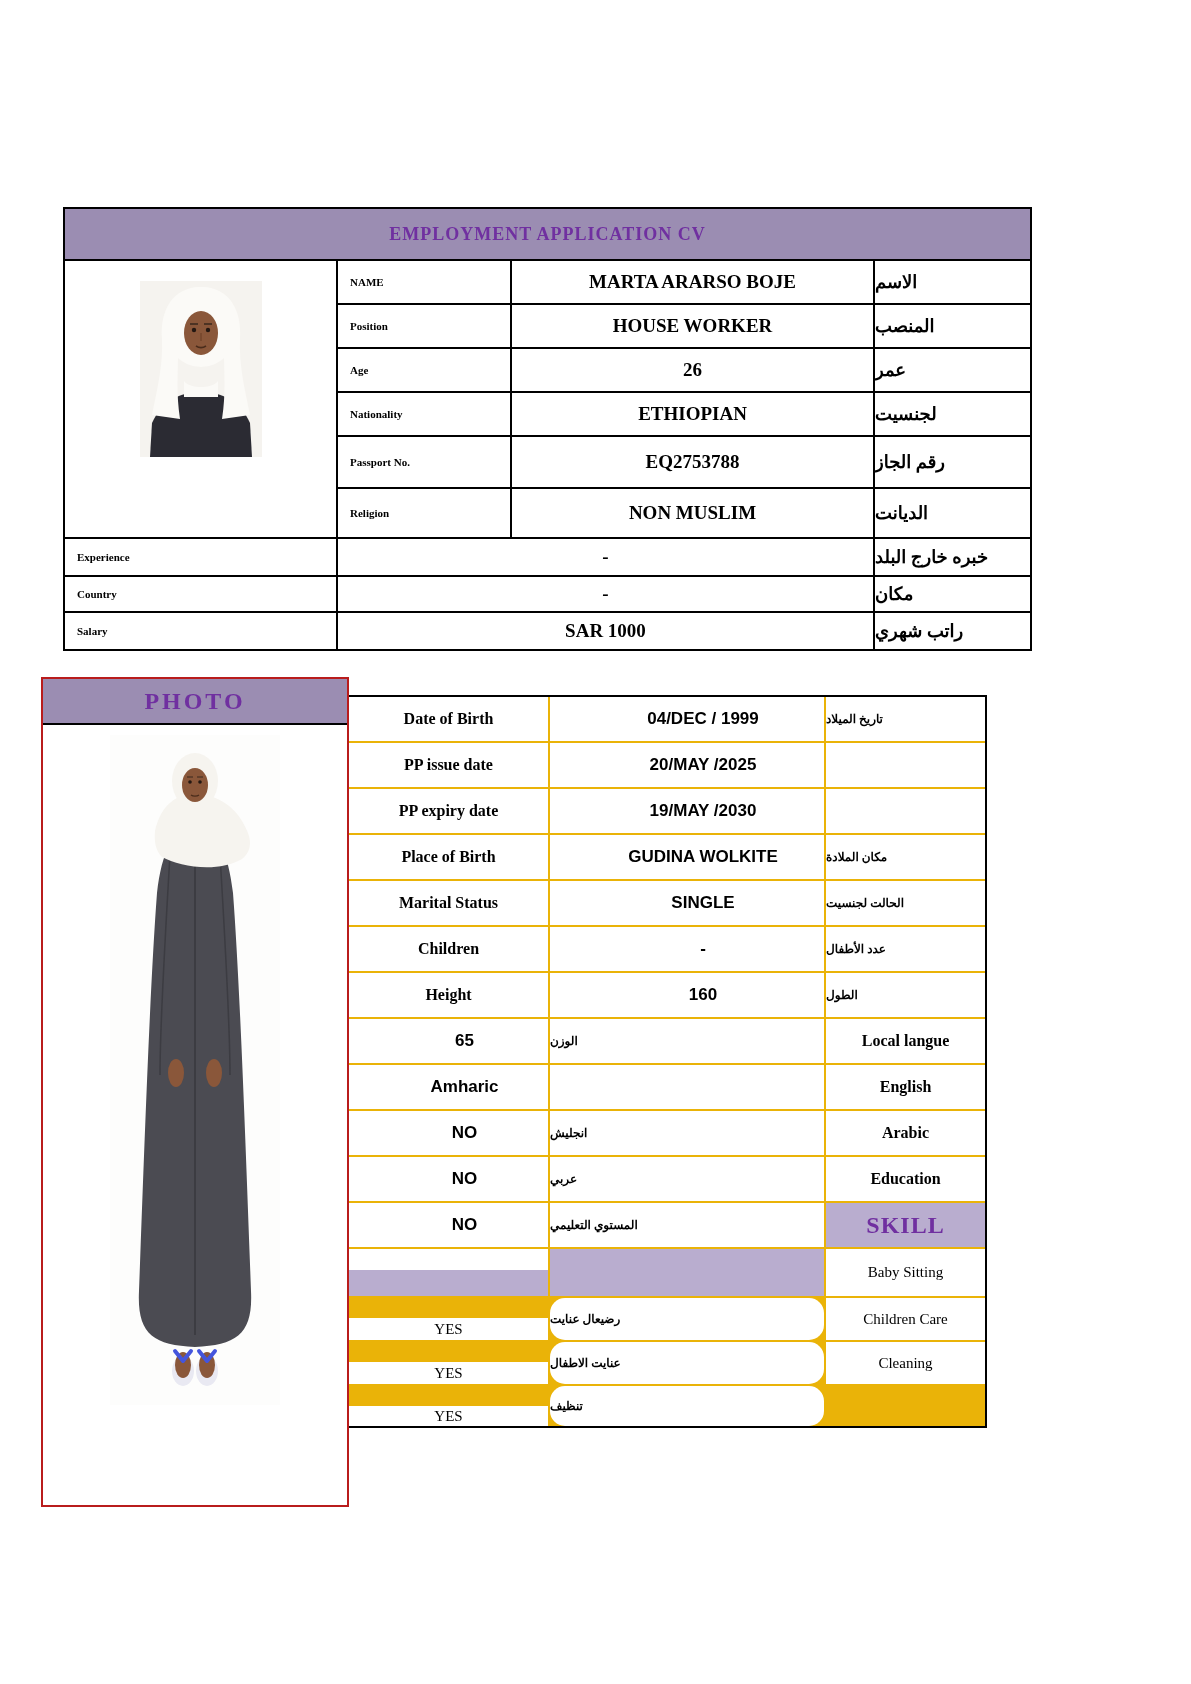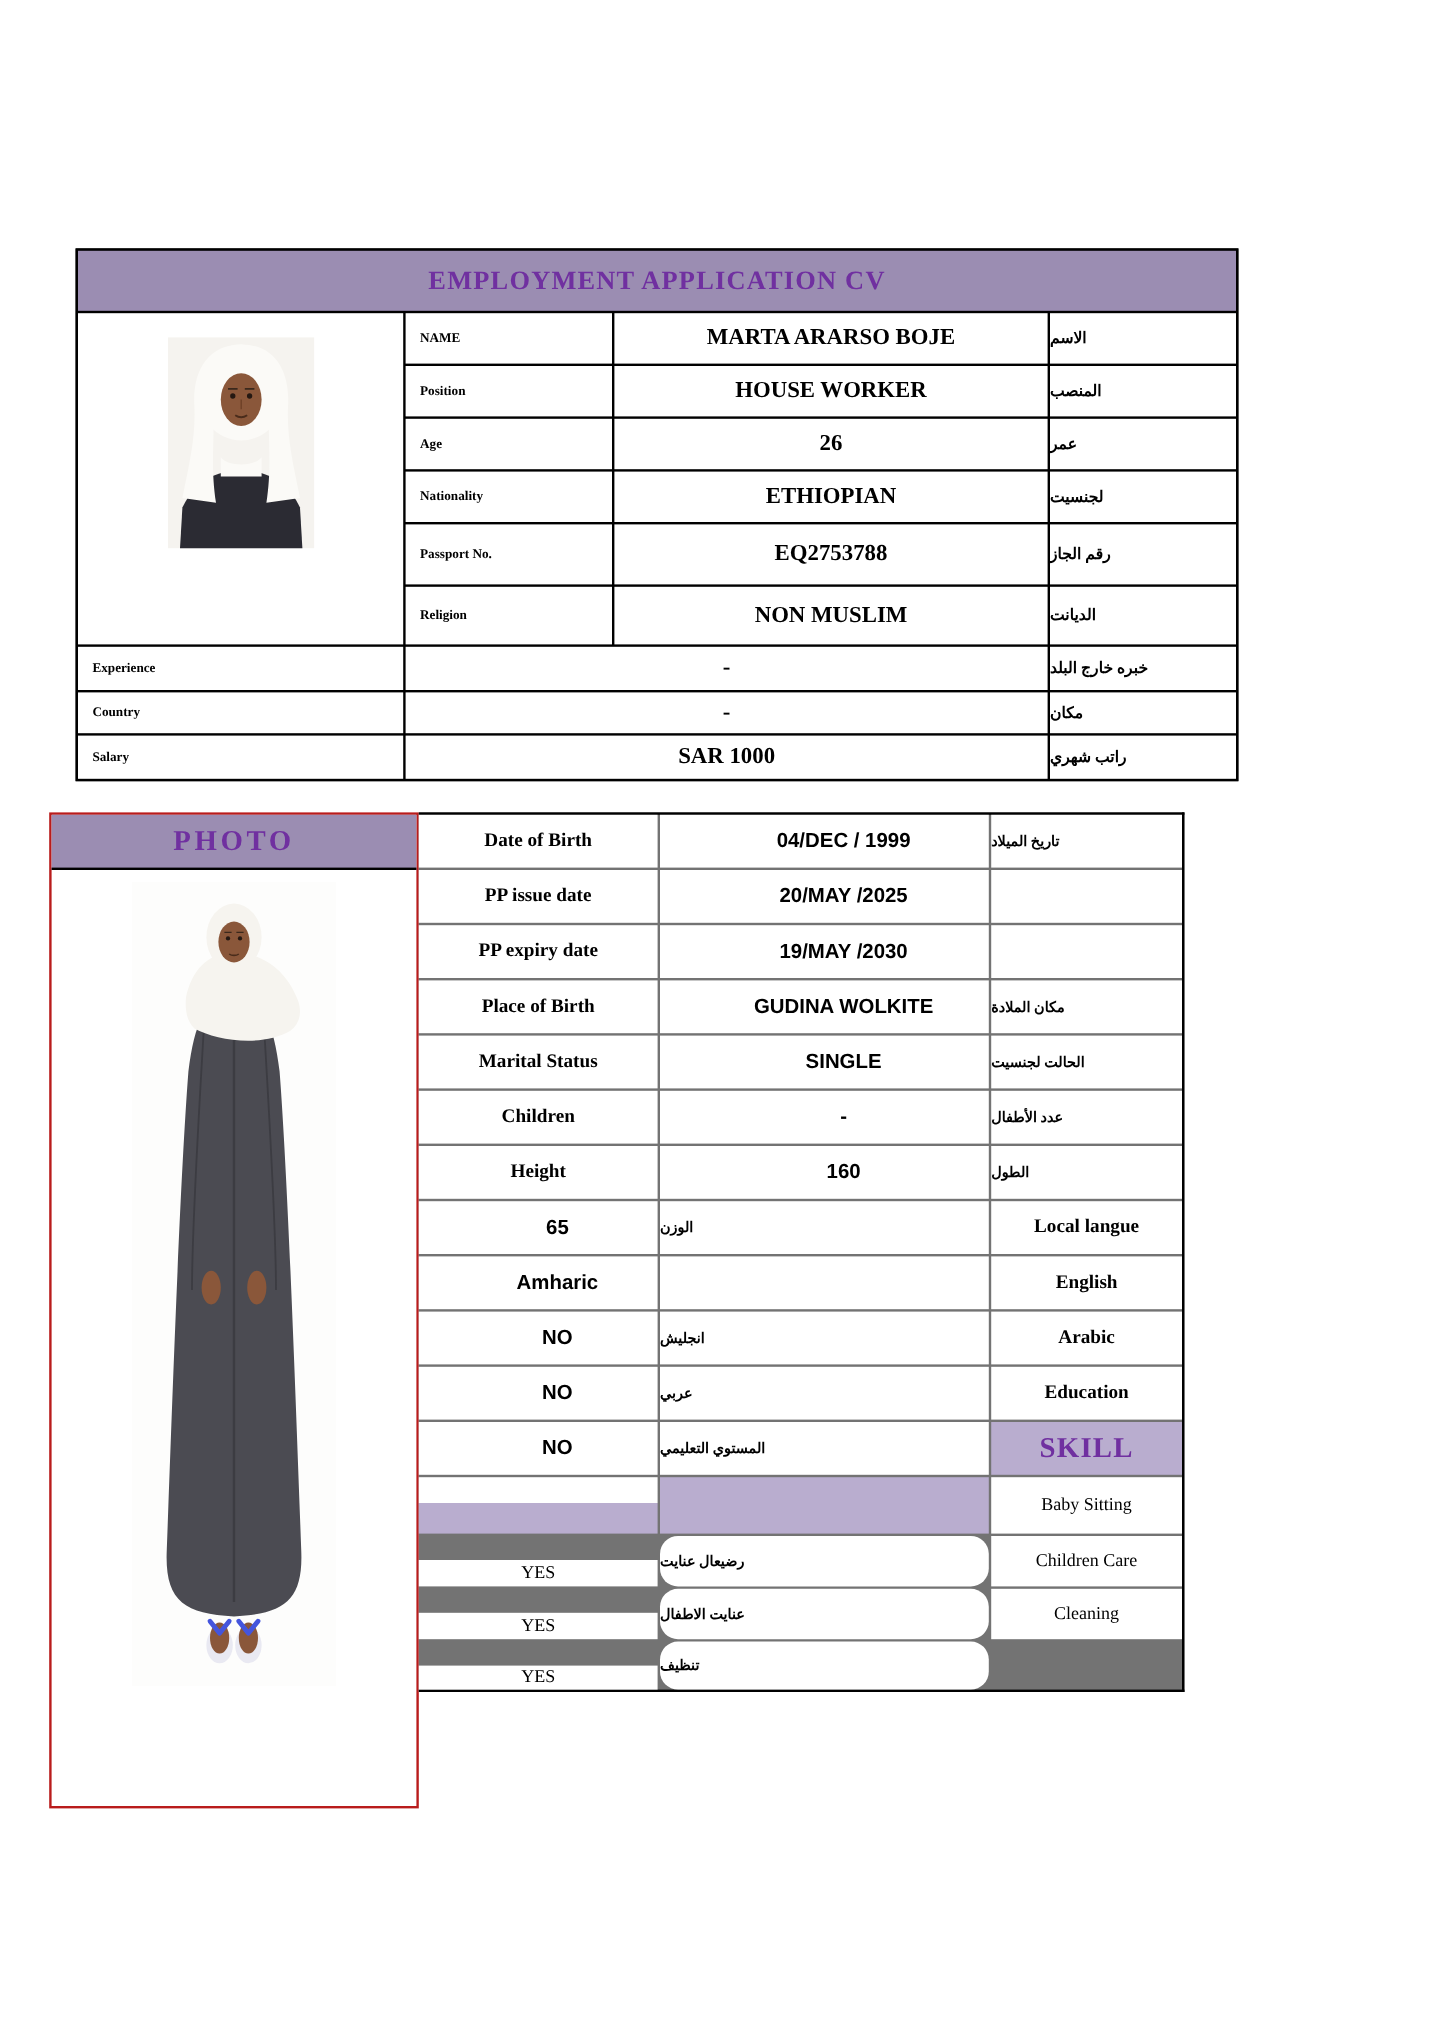--- a/index.html
+++ b/index.html
@@ -15,47 +15,47 @@
     display:grid;
     grid-template-columns:271px 172px 361px 155px;
     grid-template-rows:50px 42px 42px 42px 42px 50px 48px 36px 34px 36px;
     gap:2px; background:#000; border:2px solid #000;
     width:max-content;
   }
   .t1 > div { background:#fff; display:flex; align-items:center; }
   .t1-header {
     grid-column:1 / 5;
     background:#9b8db2 !important; justify-content:center;
-    font-weight:bold; font-size:22px; letter-spacing:1px; color:#7030a0;
+    font-weight:bold; font-size:18px; letter-spacing:1px; color:#7030a0;
   }
   .t1-photo { grid-column:1; grid-row:2 / 8; justify-content:center; align-items:flex-start !important; padding-top:20px; }
   .t1-label { padding-left:12px; font-weight:bold; font-size:11px; }
   .t1-value { justify-content:center; font-weight:bold; font-size:19px; }
-  .t1-ar { justify-content:flex-end; padding-right:8px; font-weight:bold; font-size:13px; direction:rtl; }
+  .t1-ar { justify-content:flex-end; padding-right:8px; font-weight:bold; font-size:18px; direction:rtl; }
   .span23 { grid-column:2 / 4; }
 
   
   .t2-photo {
     position:absolute; left:41px; top:677px; width:308px; height:830px;
     box-sizing:border-box; border:2px solid #b91c1c; background:#fff;
   }
   .t2-photo-header {
     height:44px; border-bottom:2px solid #000; background:#9b8db2;
     display:flex; align-items:center; justify-content:center;
     font-weight:bold; font-size:24px; letter-spacing:3px; color:#7030a0;
   }
   .t2-photo-body { display:flex; justify-content:center; padding-top:10px; }
 
   
   .t2 {
-    position:absolute; left:349px; top:677px;
+    position:absolute; left:349px; top:695px;
     display:grid;
     grid-template-columns:199px 274px 159px;
     grid-template-rows:repeat(12, 44px) 47px 42px 42px 40px;
-    gap:2px; background:#737373; border:2px solid #000; border-left:none;
+    gap:2px; background:#eab308; border:2px solid #000; border-left:none;
     width:max-content;
   }
   .t2 > div { background:#fff; display:flex; align-items:center; }
   .t2-label { justify-content:center; font-weight:bold; font-size:16px; }
   .t2-value { justify-content:center; font-weight:bold; font-size:17px; font-family:"Liberation Sans", sans-serif;padding-left:32px; }
   .t2-ar { justify-content:flex-end; padding-right:14px; font-weight:bold; font-size:12px; direction:rtl; }
   .t2-skill-label {
     background:#b9adcf !important; justify-content:center;
     font-weight:bold; font-size:24px; letter-spacing:1px; color:#7030a0;
   }

